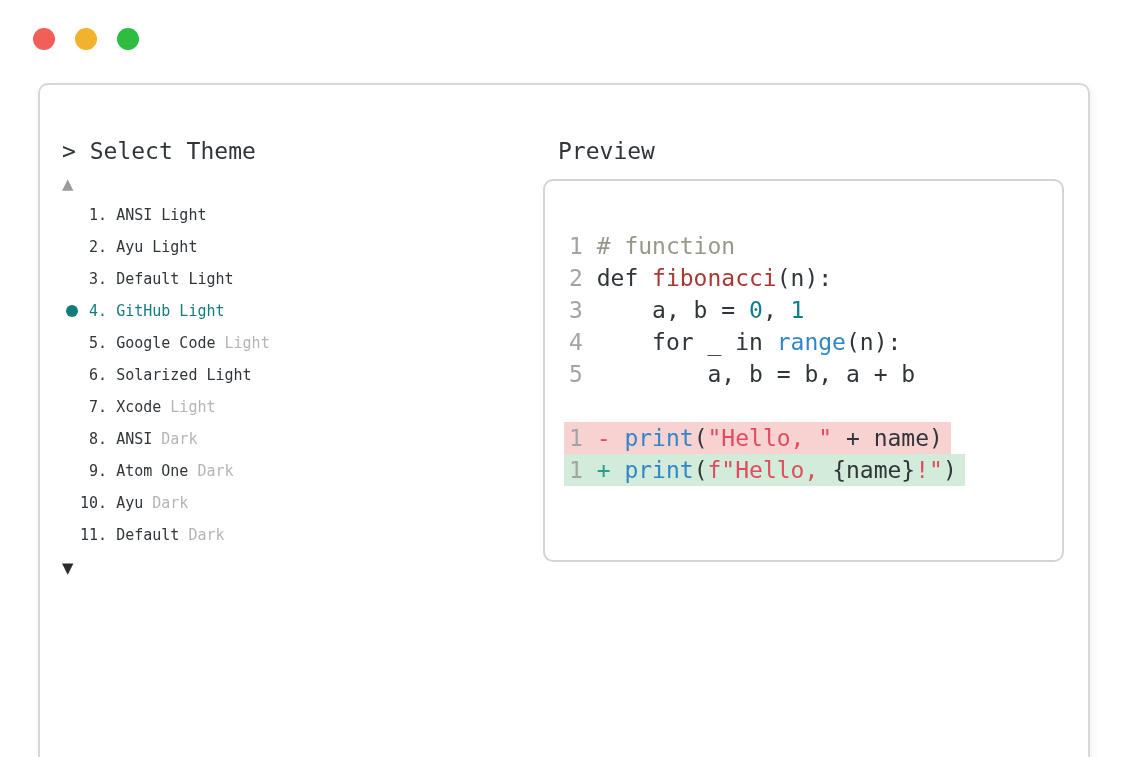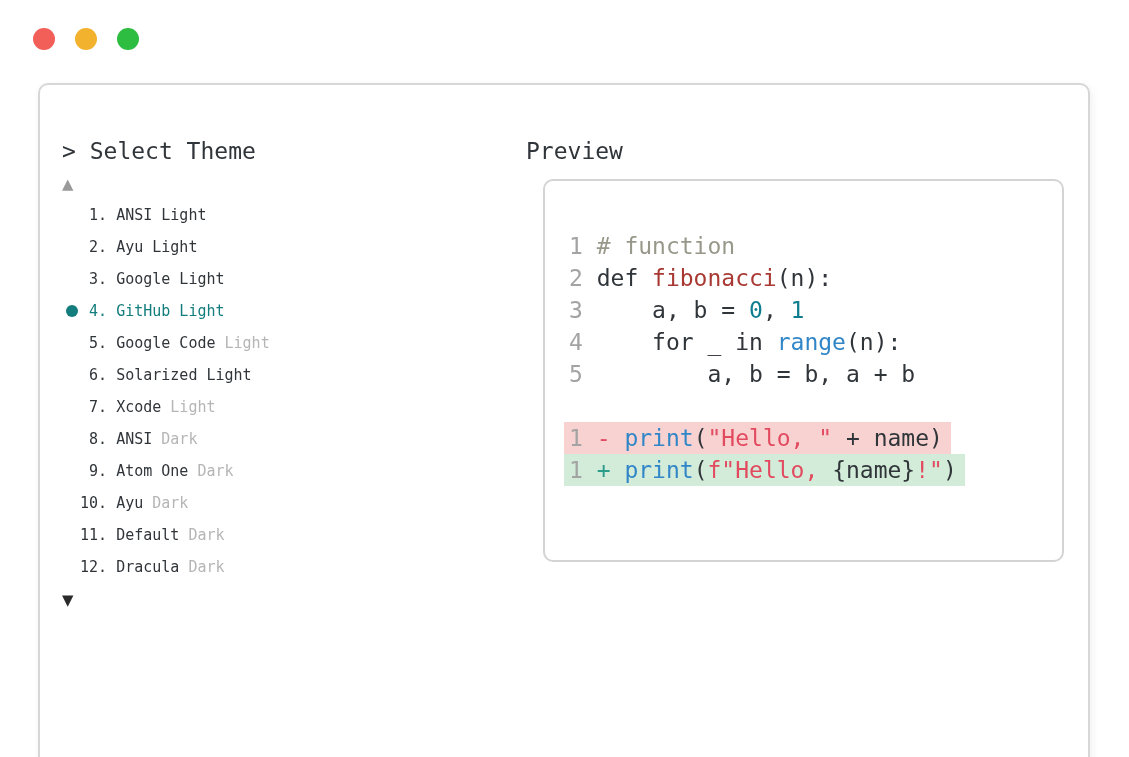--- a/index.html
+++ b/index.html
@@ -36,21 +36,21 @@
 
   .theme-list{font-size:15px;}
   .trow{position:relative;height:32px;line-height:32px;white-space:pre;cursor:pointer;}
   .trow .num{display:inline-block;width:5ch;text-align:right;margin-right:1ch;color:var(--text-dark);}
   .trow.selected .num{color:var(--accent-teal);}
   .sel-dot{position:absolute;left:4px;top:10px;width:12px;height:12px;border-radius:50%;background:var(--accent-teal);}
   .seg-normal{color:var(--text-dark);}
   .seg-muted{color:var(--text-muted);}
   .seg-selected{color:var(--accent-teal);}
 
-  .right-col{position:absolute;left:486px;top:50px;}
+  .right-col{position:absolute;left:518px;top:50px;}
   .preview-box{
     position:absolute;left:503px;top:94px;width:521px;height:383px;
     background:#ffffff;border:2px solid var(--panel-border);border-radius:10px;
     padding:49px 12px 0 24px;overflow:hidden;
   }
   .code{font-size:23px;}
   .cline{height:32px;line-height:32px;white-space:pre;width:fit-content;}
   .cline .ln{display:inline-block;width:1ch;margin-right:1ch;color:var(--line-number-gray);}
   .cline.removed{background:var(--diff-removed-bg);margin-left:-5px;padding:0 8px 0 5px;}
   .cline.added{background:var(--diff-added-bg);margin-left:-5px;padding:0 8px 0 5px;}
@@ -78,30 +78,29 @@
   </div>
 
   <div class="window">
 
     <div class="left-col">
       <div class="prompt">&gt; Select Theme</div>
       <div class="arrow up">▲</div>
       <div class="theme-list" id="theme-list">
           <div class="trow"><span class="num">1.</span><span class="seg-normal">ANSI Light</span></div>
           <div class="trow"><span class="num">2.</span><span class="seg-normal">Ayu Light</span></div>
-          <div class="trow"><span class="num">3.</span><span class="seg-normal">Google Light</span></div>
+          <div class="trow"><span class="num">3.</span><span class="seg-normal">Default Light</span></div>
           <div class="trow selected"><span class="sel-dot"></span><span class="num">4.</span><span class="seg-selected">GitHub Light</span></div>
           <div class="trow"><span class="num">5.</span><span class="seg-normal">Google Code </span><span class="seg-muted">Light</span></div>
           <div class="trow"><span class="num">6.</span><span class="seg-normal">Solarized Light</span></div>
           <div class="trow"><span class="num">7.</span><span class="seg-normal">Xcode </span><span class="seg-muted">Light</span></div>
           <div class="trow"><span class="num">8.</span><span class="seg-normal">ANSI </span><span class="seg-muted">Dark</span></div>
           <div class="trow"><span class="num">9.</span><span class="seg-normal">Atom One </span><span class="seg-muted">Dark</span></div>
           <div class="trow"><span class="num">10.</span><span class="seg-normal">Ayu </span><span class="seg-muted">Dark</span></div>
           <div class="trow"><span class="num">11.</span><span class="seg-normal">Default </span><span class="seg-muted">Dark</span></div>
-          <div class="trow"><span class="num">12.</span><span class="seg-normal">Dracula </span><span class="seg-muted">Dark</span></div>
         </div>
       <div class="arrow down">▼</div>
     </div>
 
     <div class="right-col">
       <div class="preview-title">Preview</div>
     </div>
     <div class="preview-box">
       <div class="code" id="code-sample">
           <div class="cline"><span class="ln">1</span><span class="tk-comment"># function</span></div>

